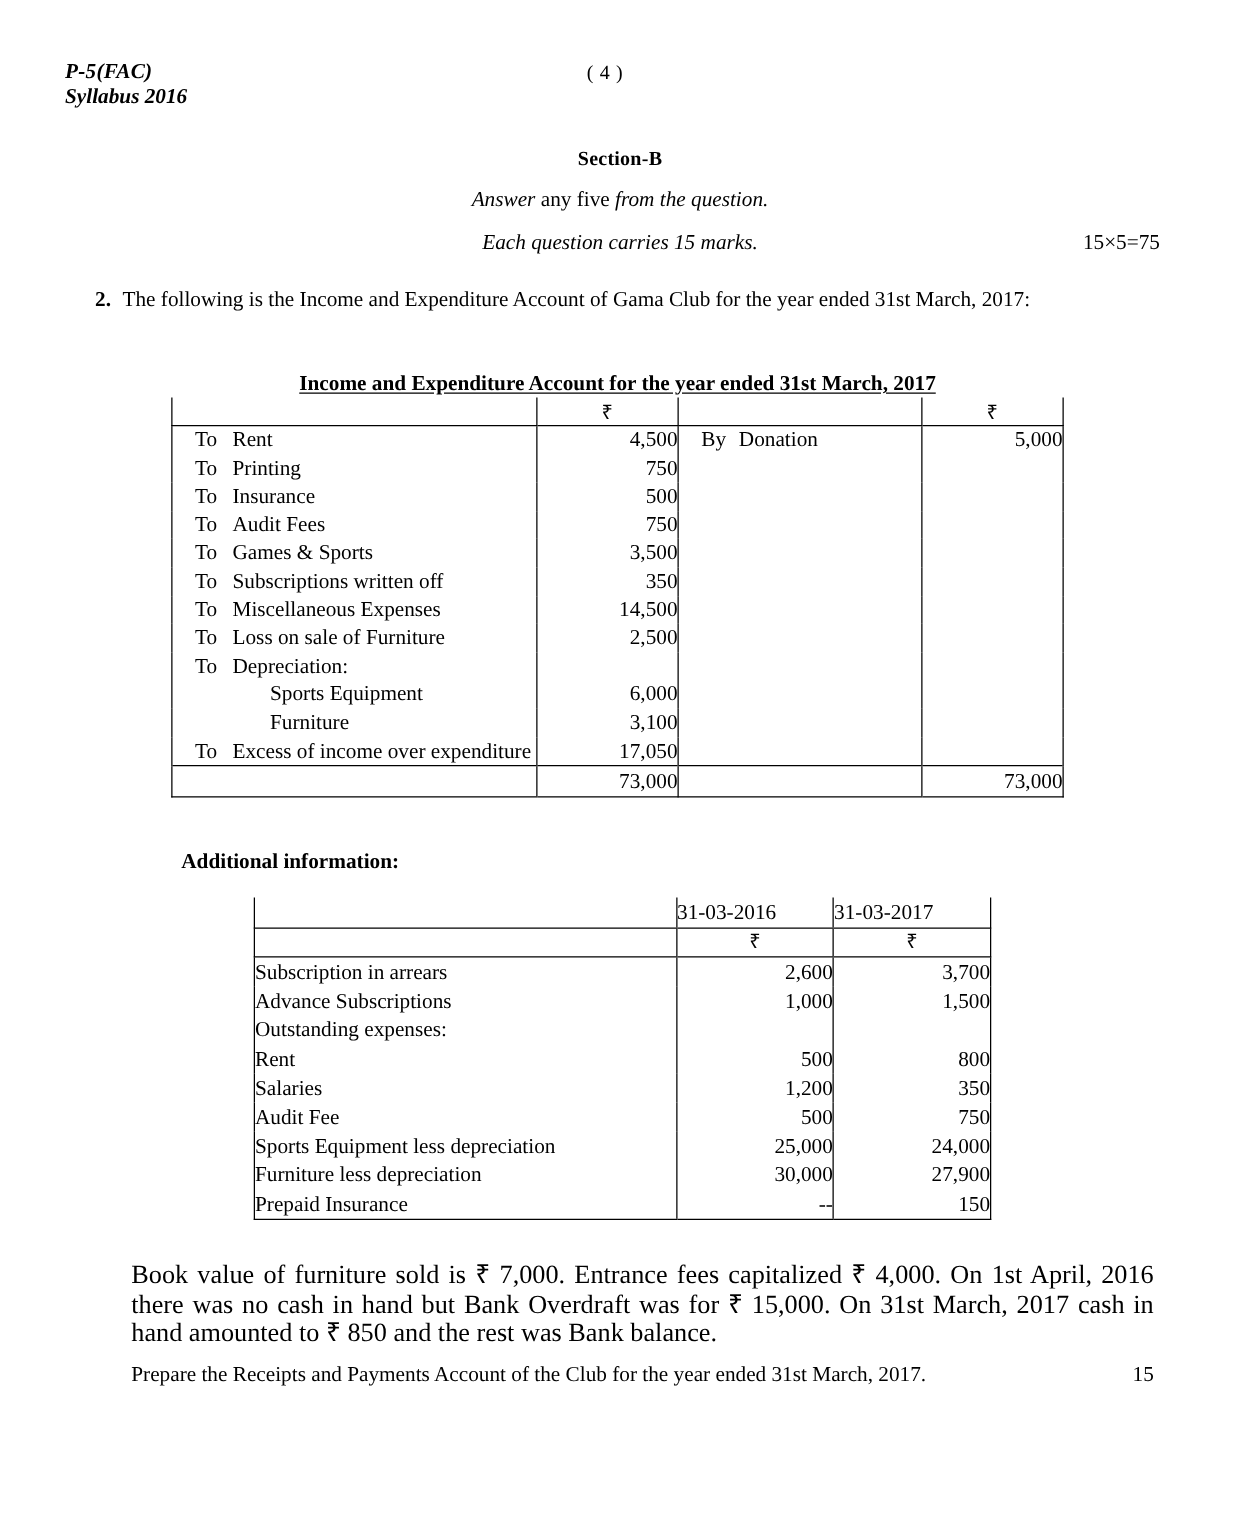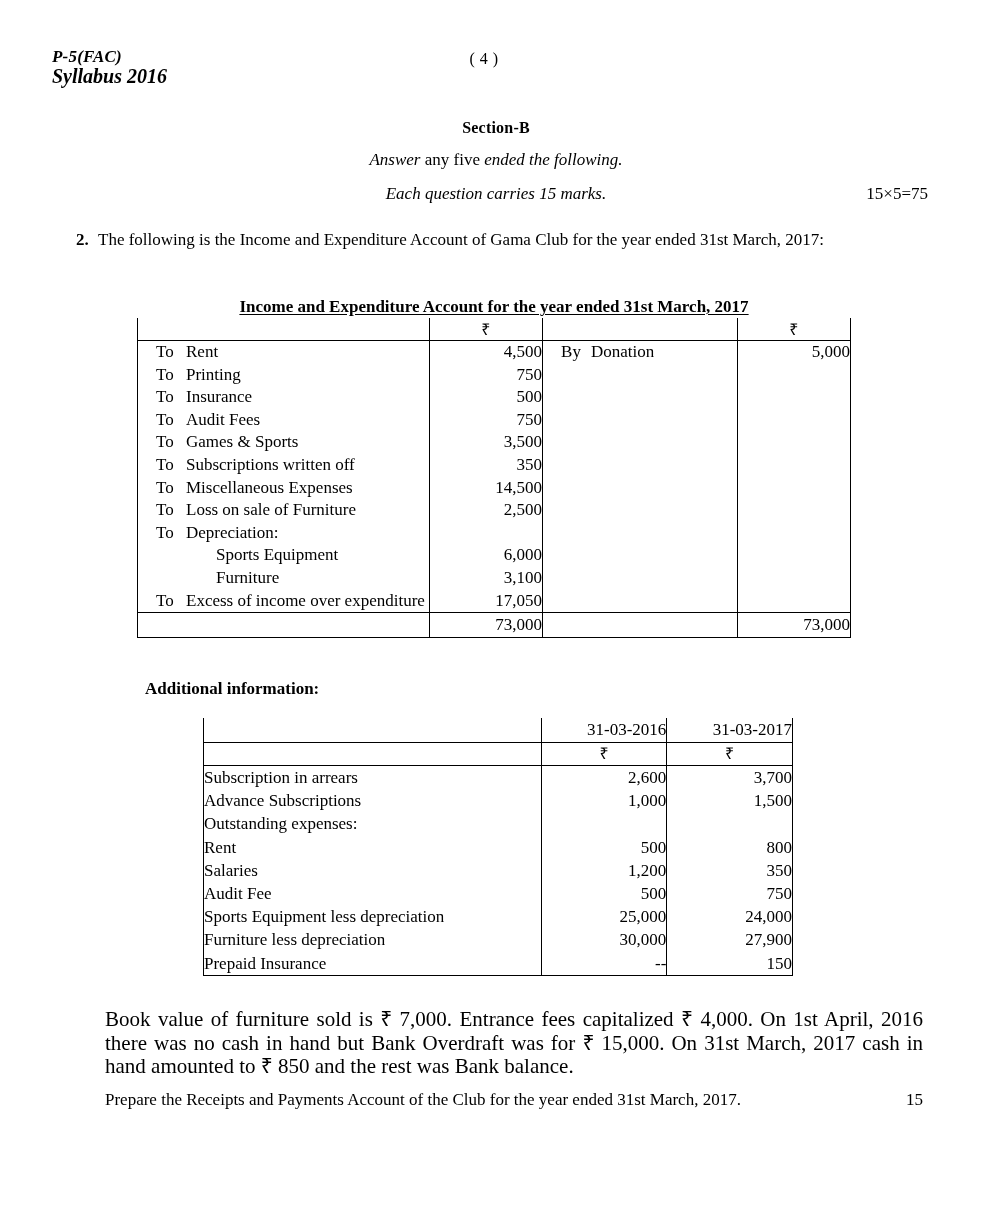--- a/index.html
+++ b/index.html
@@ -39,21 +39,21 @@
     font-size: 17px;
     line-height: 21px;
     letter-spacing: 0.2px;
   }
   .hdr-syll {
     position: absolute;
     left: 0;
     top: 21px;
     font-weight: bold;
     font-style: italic;
-    font-size: 20px;
+    font-size: 17px;
     line-height: 19px;
   }
   .page-num {
     position: absolute;
     left: 0;
     top: 4px;
     width: 864px;
     text-align: center;
     font-size: 16px;
     letter-spacing: 0.5px;
@@ -213,21 +213,21 @@
   table.info td {
     padding: 0;
     font-weight: normal;
   }
   .info-c1 { width: 338px; }
   .info-c2 { width: 126px; }
   .info-c3 { width: 126px; }
   .ihead td {
     height: 24px;
     line-height: 24px;
-    text-align: right;
+    text-align: left;
     border-bottom: 1.2px solid #000;
   }
   .ihead2 td {
     height: 22px;
     line-height: 22px;
     text-align: center;
     border-bottom: 1.2px solid #000;
     font-size: 16px;
   }
   .irow td {
@@ -273,21 +273,21 @@
 
   <div class="doc-header">
     <div class="hdr-code">P-5(FAC)</div>
     <div class="hdr-syll">Syllabus 2016</div>
     <div class="page-num">( 4 )</div>
   </div>
 
   <div class="section-title">Section-B</div>
 
   <div class="answer-line">
-    <span class="it">Answer</span><span class="up"> any five </span><span class="it">ended the following.</span>
+    <span class="it">Answer</span><span class="up"> any five </span><span class="it">from the question.</span>
   </div>
 
   <div class="marks-line">Each question carries 15 marks.</div>
   <div class="marks-right">15×5=75</div>
 
   <div class="question">
     <span class="q-num">2.</span>
     <span class="q-text">The following is the Income and Expenditure Account of Gama Club for the year ended 31st March, 2017:</span>
   </div>
 

